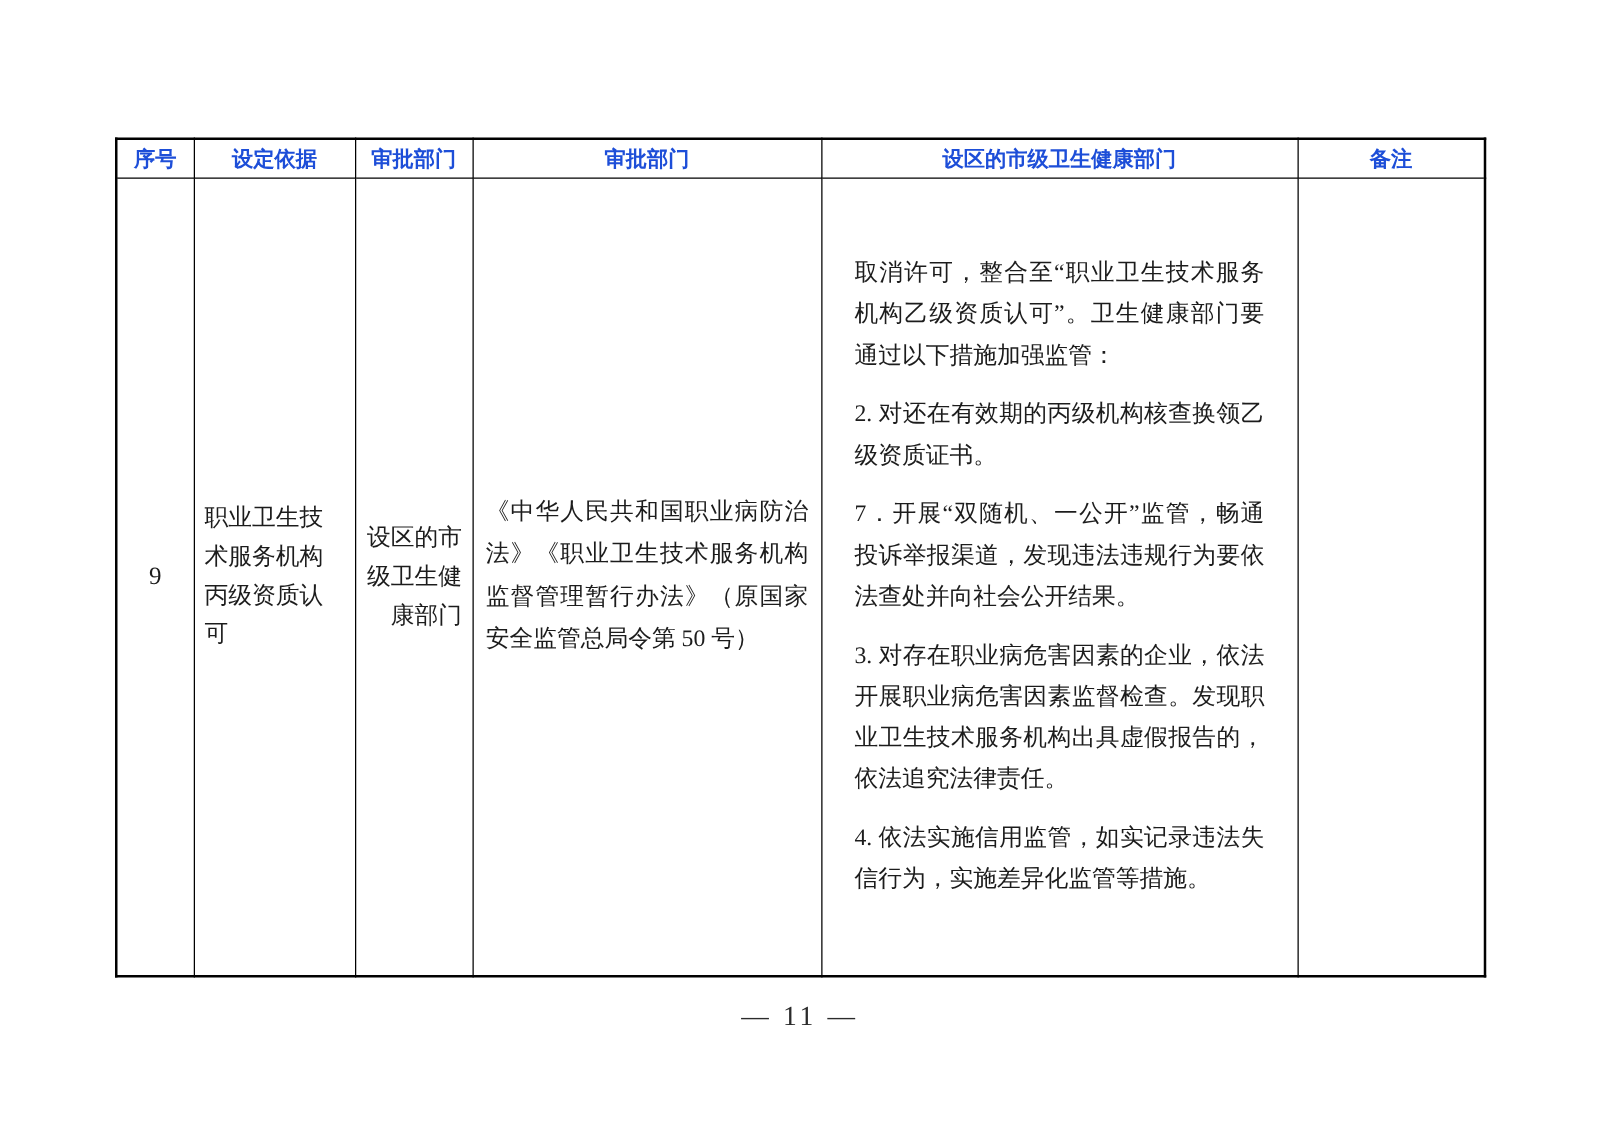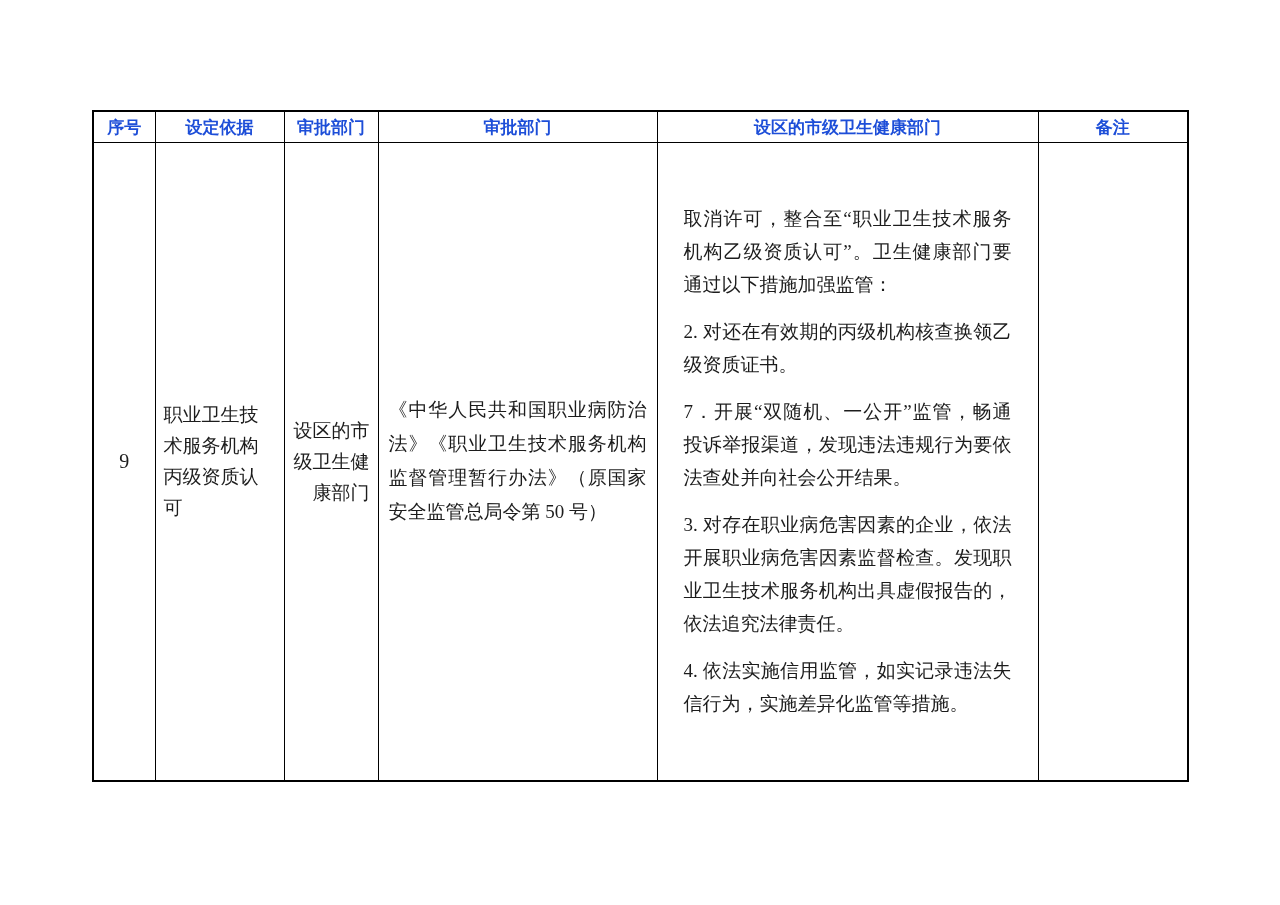--- a/index.html
+++ b/index.html
@@ -124,14 +124,15 @@
           <p>2. 对还在有效期的丙级机构核查换领乙级资质证书。</p>
           <p>7．开展“双随机、一公开”监管，畅通投诉举报渠道，发现违法违规行为要依法查处并向社会公开结果。</p>
           <p>3. 对存在职业病危害因素的企业，依法开展职业病危害因素监督检查。发现职业卫生技术服务机构出具虚假报告的，依法追究法律责任。</p>
           <p>4. 依法实施信用监管，如实记录违法失信行为，实施差异化监管等措施。</p>
         </td>
         <td class="cell-remark"></td>
       </tr>
     </tbody>
   </table>
 
+  <div class="page-number">— 11 —</div>
 
 </div>
 
 </body></html>

